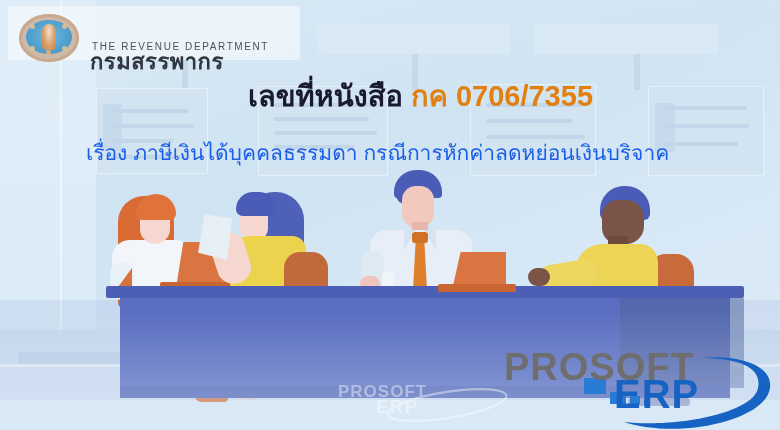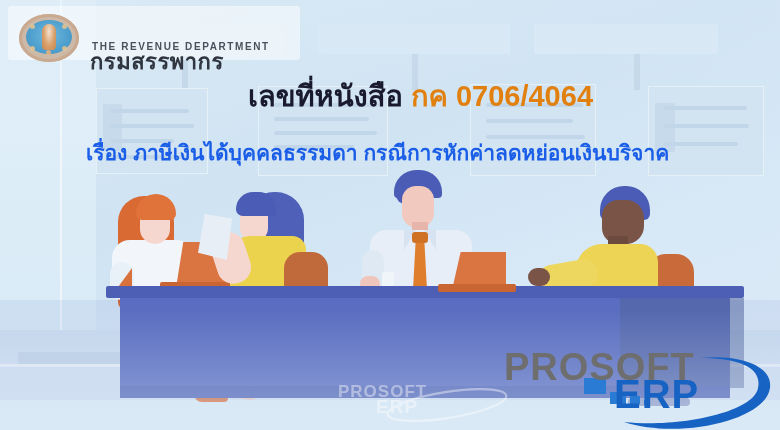--- a/index.html
+++ b/index.html
@@ -107,28 +107,28 @@
   .rd-badge{position:absolute;left:8px;top:6px;width:292px;height:54px;background:rgba(255,255,255,.50);border-radius:3px;}
   .rd-emblem{position:absolute;left:8px;top:6px;width:66px;height:52px;}
   .emb-oval{position:absolute;left:3px;top:2px;width:60px;height:48px;border-radius:50%;
     background:#cdb9a8;box-shadow:inset 0 0 0 3px #c9a98f;}
   .emb-inner{position:absolute;left:10px;top:8px;width:46px;height:34px;border-radius:50%;
     background:radial-gradient(ellipse at 50% 45%,#6fb9dd 0%,#4e9fce 60%,#3e8cbe 100%);}
   .emb-fig{position:absolute;left:26px;top:12px;width:14px;height:26px;
     background:radial-gradient(ellipse at 50% 30%,#f2e2d0 0%,#d9a06a 55%,#c8874c 100%);border-radius:7px 7px 4px 4px;}
   .emb-dot{position:absolute;width:5px;height:5px;border-radius:50%;background:#e3c48f;opacity:.85;}
   .rd-title{position:absolute;left:82px;top:9px;font-size:22px;font-weight:bold;color:#2f3640;letter-spacing:.5px;line-height:1;margin-top:36px;}
-  .rd-sub{position:absolute;left:84px;top:36px;font-size:10px;font-weight:bold;color:#49525c;letter-spacing:1.6px;line-height:1;}
+  .rd-sub{position:absolute;left:84px;top:36px;font-size:10px;font-weight:normal;color:#49525c;letter-spacing:1.6px;line-height:1;}
 
   
   .headline{position:absolute;left:248px;top:80px;font-size:29px;font-weight:bold;line-height:1.12;white-space:nowrap;}
   .headline .lbl{color:#191a2e;}
   .headline .code{color:#e1800f;}
 
-  .subtitle{position:absolute;left:86px;top:139px;width:660px;font-size:21px;font-weight:bold;
+  .subtitle{position:absolute;left:86px;top:139px;width:660px;font-size:21px;font-weight:normal;
     color:#1a5ee8;line-height:1.30;}
 
   
   .wm-center{position:absolute;left:336px;top:382px;width:180px;height:44px;opacity:.42;}
   .wm-center .w1{position:absolute;left:2px;top:0;font-size:17px;font-weight:bold;color:#ffffff;letter-spacing:1px;}
   .wm-center .w2{position:absolute;left:40px;top:14px;font-size:19px;font-weight:bold;color:#ffffff;letter-spacing:1px;}
   .wm-center svg{position:absolute;left:36px;top:6px;}
 
   
   .logo{position:absolute;left:504px;top:348px;width:276px;height:82px;}
@@ -275,21 +275,21 @@
       <div class="emb-dot" style="left:14px;top:34px;"></div>
       <div class="emb-dot" style="left:46px;top:34px;"></div>
       <div class="emb-dot" style="left:30px;top:38px;background:#e9b07a;"></div>
     </div>
     <div class="rd-title">กรมสรรพากร</div>
     <div class="rd-sub">THE REVENUE DEPARTMENT</div>
   </div>
 
   <div class="headline">
     <span class="lbl">เลขที่หนังสือ</span>
-    <span class="code">กค 0706/4064</span>
+    <span class="code">กค 0706/7355</span>
   </div>
 
   <div class="subtitle">เรื่อง ภาษีเงินได้บุคคลธรรมดา กรณีการหักค่าลดหย่อนเงินบริจาค</div>
 
   <div class="wm-center">
     <svg width="150" height="34" viewBox="0 0 150 34">
       <ellipse cx="75" cy="17" rx="60" ry="13" fill="none" stroke="#ffffff" stroke-width="2.2" transform="rotate(-9 75 17)"></ellipse>
     </svg>
     <div class="w1">PROSOFT</div>
     <div class="w2">ERP</div>

